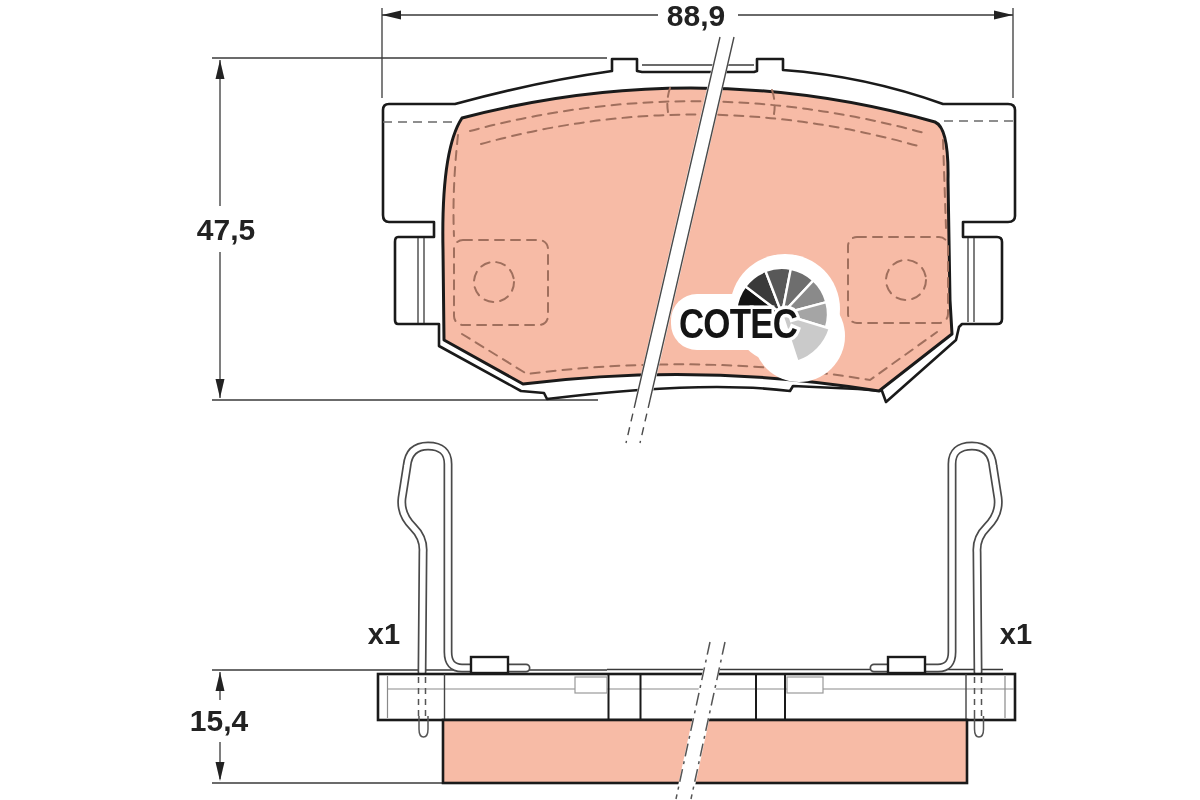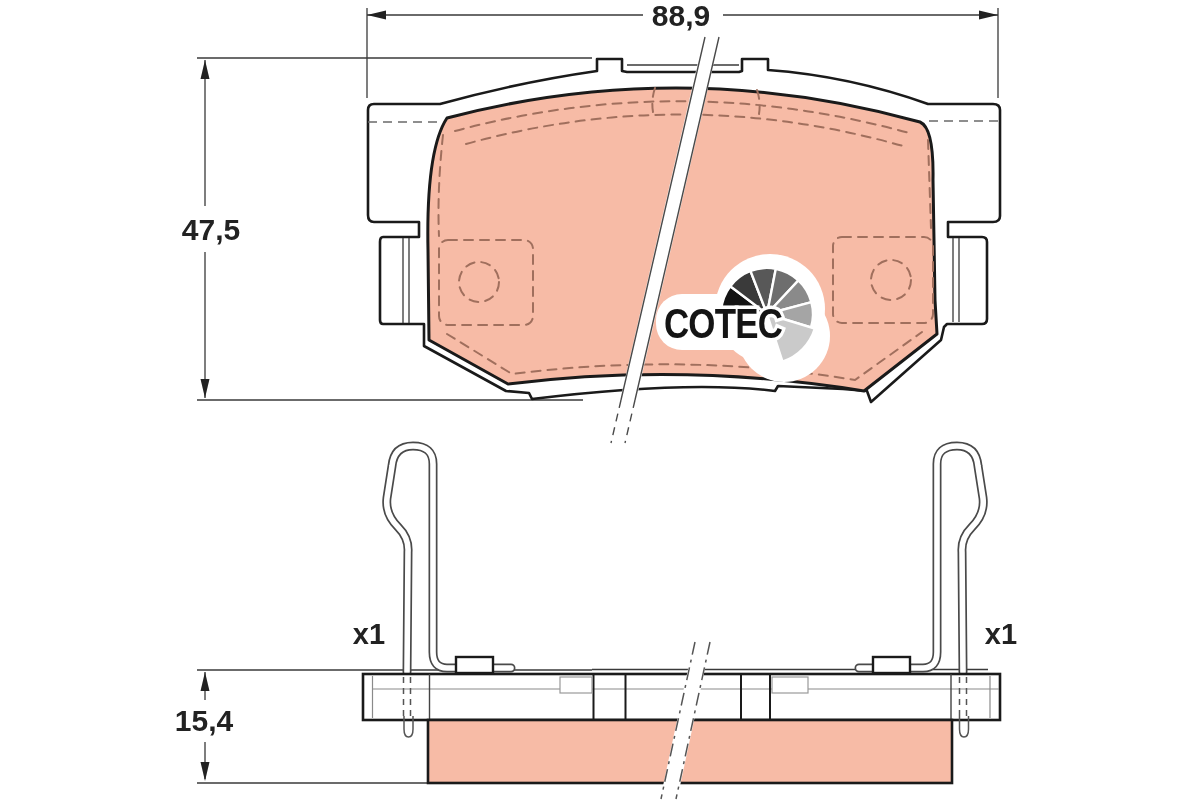--- a/index.html
+++ b/index.html
@@ -1,18 +1,18 @@
 <!DOCTYPE html>
 <html style="--friction_material: #f7bba6; --outline: #1a1a1a; --detail_dashes: #a06f5d; --dimension_lines: #333333; --background: #ffffff;"><head>
 <meta charset="utf-8">
 <style>
   html,body{margin:0;padding:0;background:#fff;}
   .stage{
     position:relative;width:1072px;height:800px;background:var(--background,#fff);
-    font-family:"Liberation Sans",sans-serif;overflow:hidden;
+    font-family:"Liberation Sans",sans-serif;overflow:hidden;margin-left:15px;
   }
   svg{display:block;}
   .dim-text{
     font-family:"Liberation Sans",sans-serif;
     font-size:30px;font-weight:700;fill:#222;
   }
   .qty-text{
     font-family:"Liberation Sans",sans-serif;
     font-size:29px;font-weight:700;fill:#222;
   }

